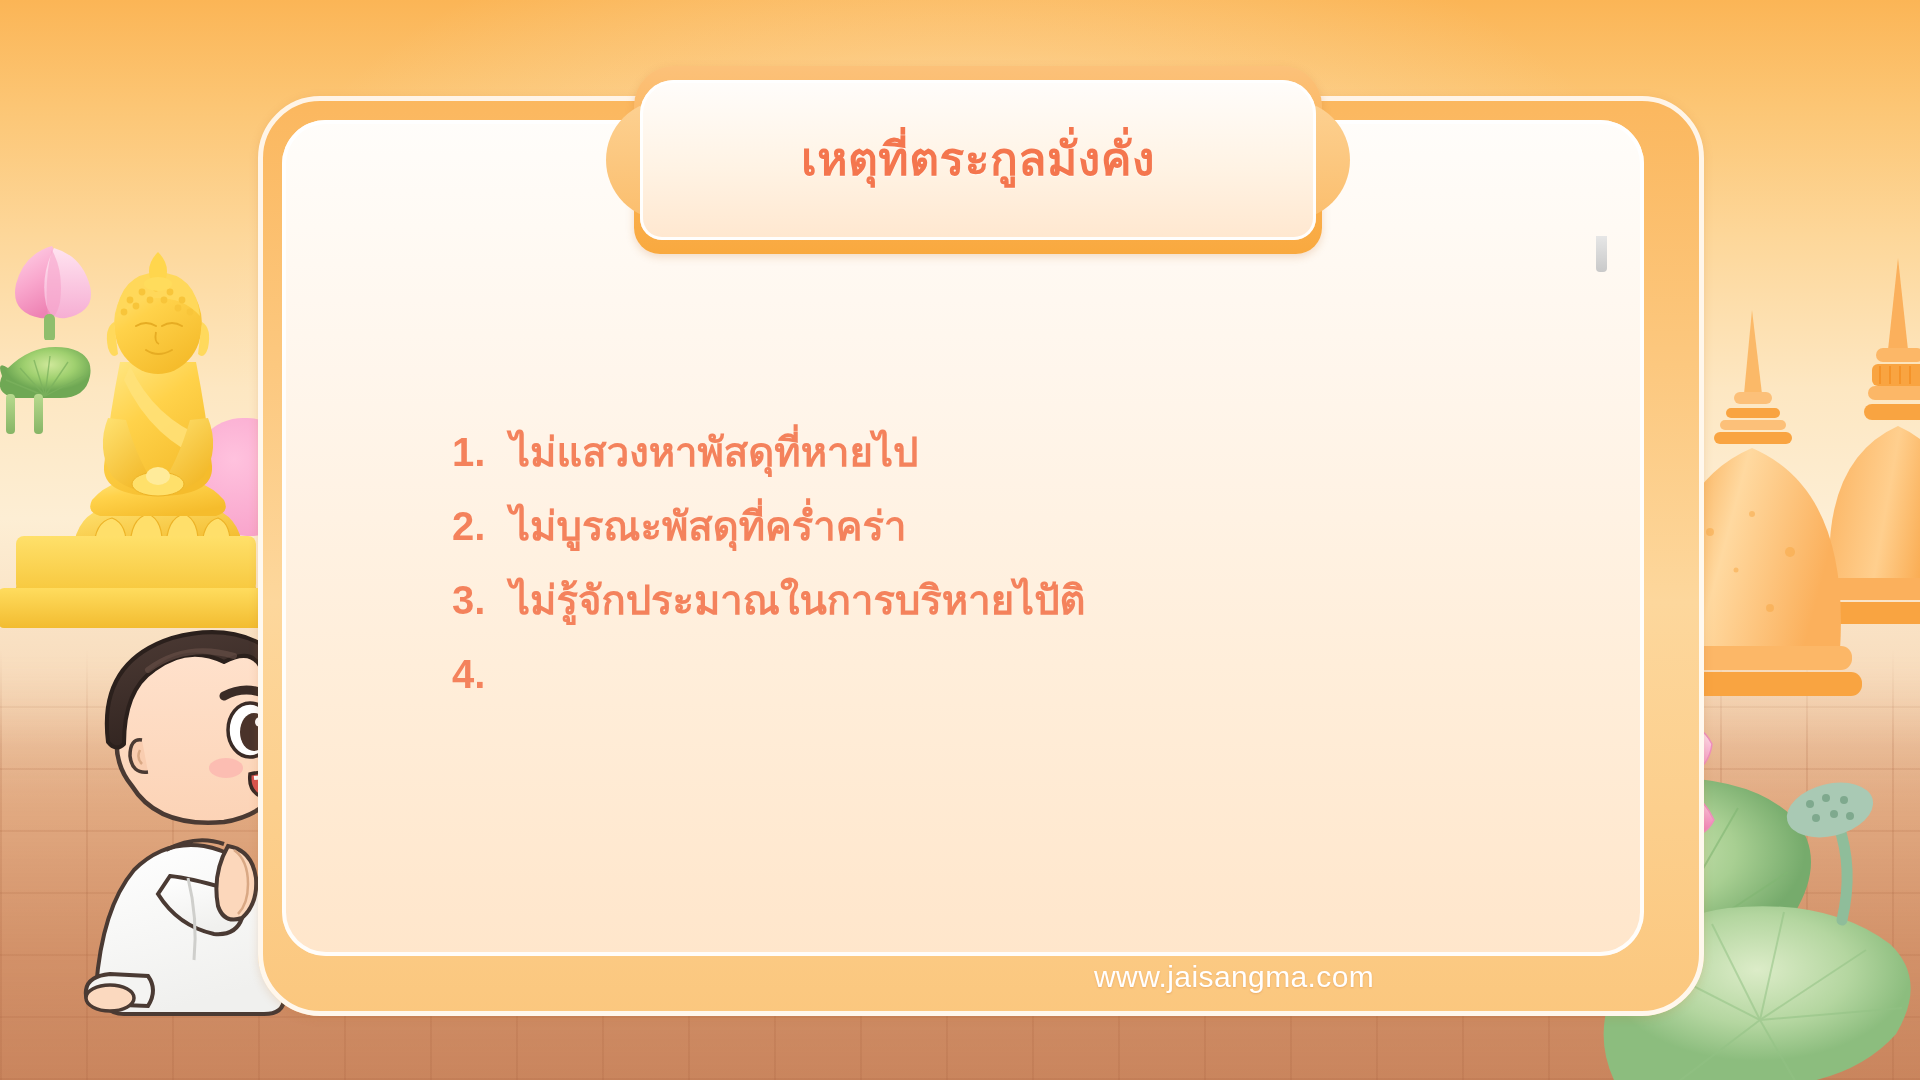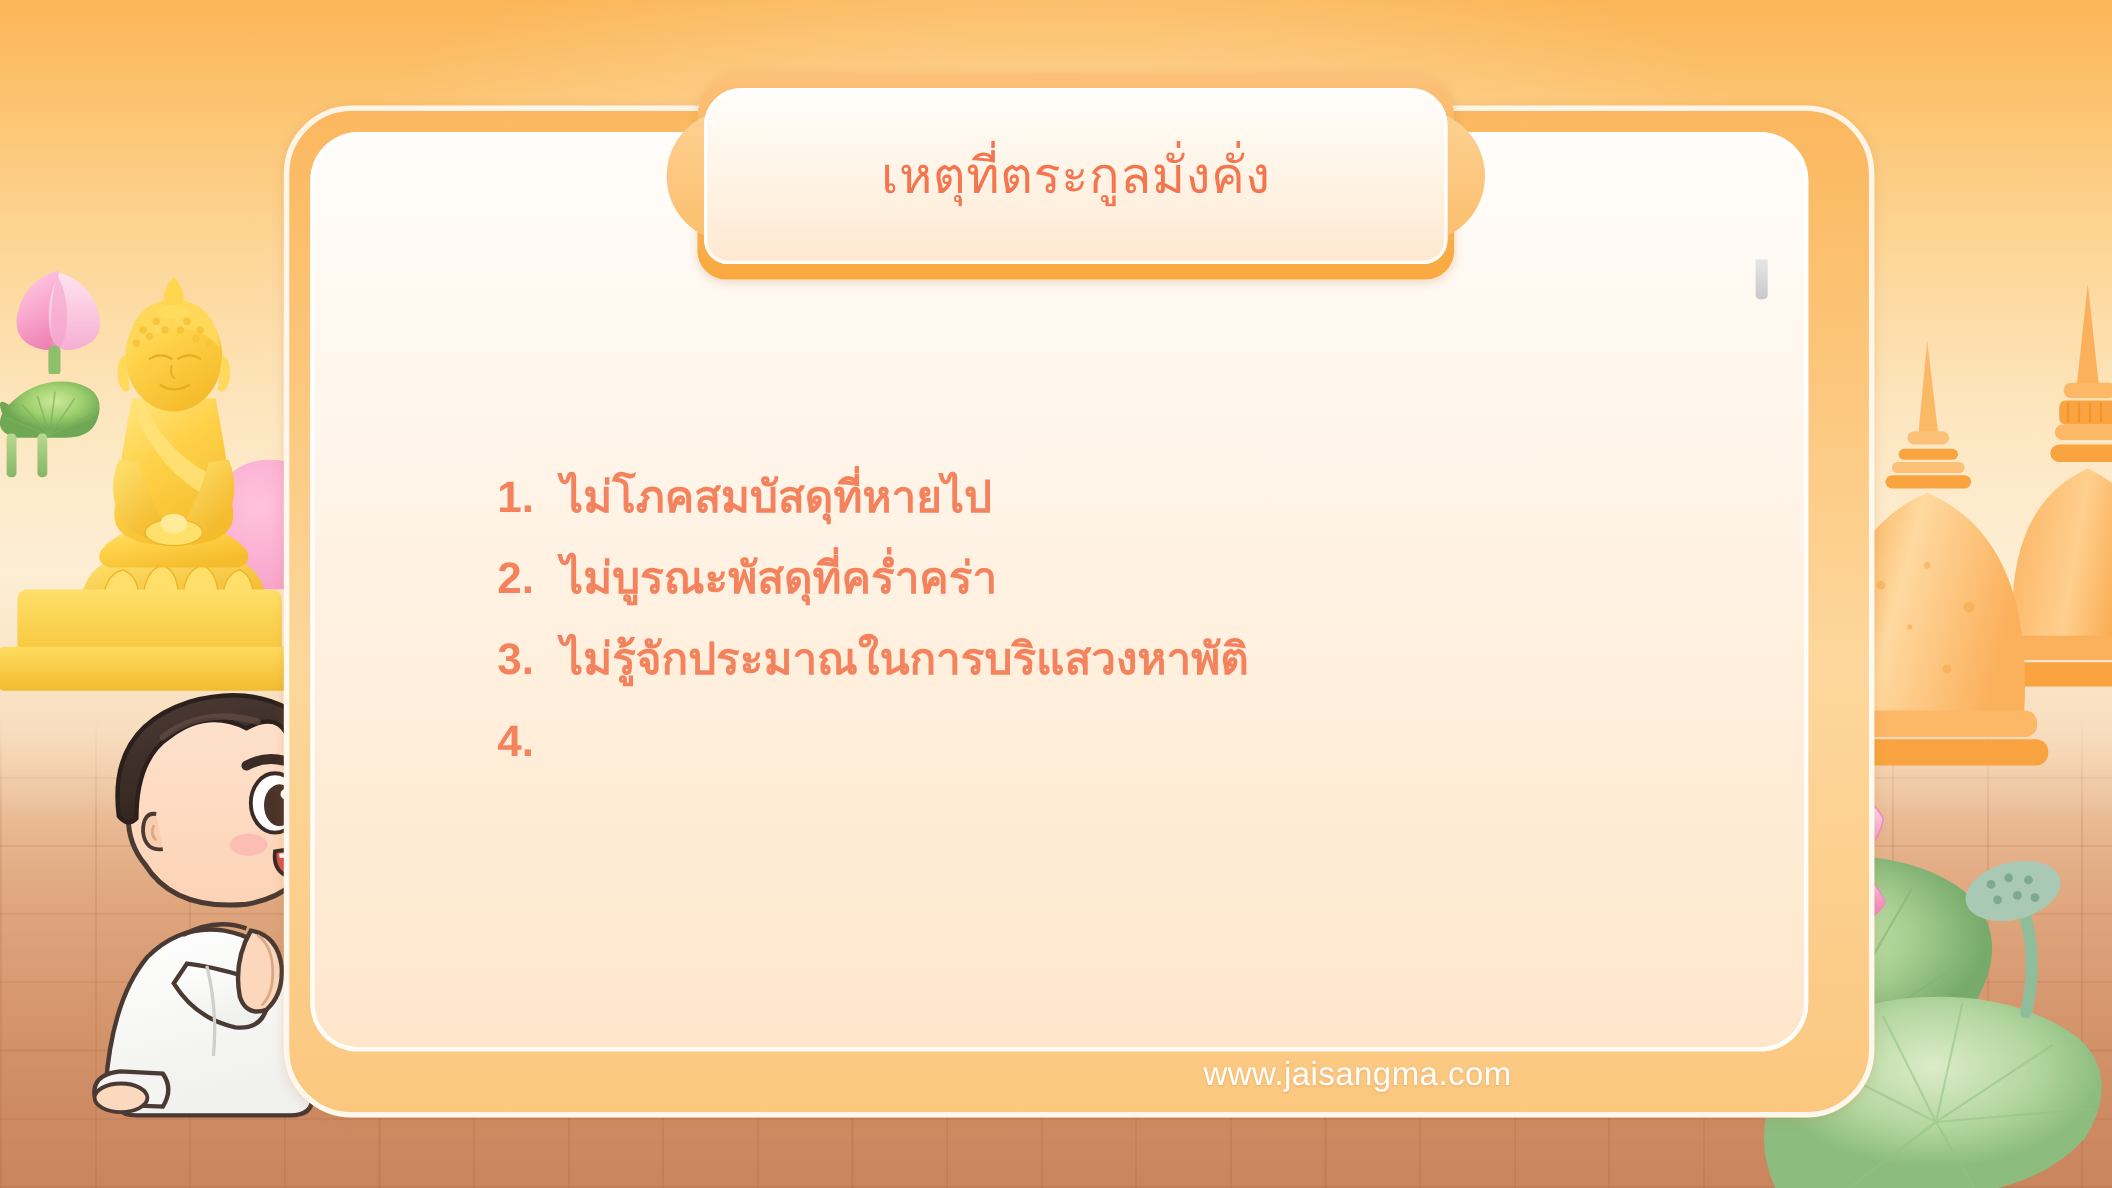--- a/index.html
+++ b/index.html
@@ -65,21 +65,21 @@
   #title-inner{
     position:absolute;left:640px;top:80px;width:676px;height:160px;
     border-radius:34px 34px 22px 22px;
     background:linear-gradient(180deg,#fffdfb 0%,#fff3e4 55%,#ffe7cf 100%);
     box-shadow:inset 0 0 0 3px rgba(255,255,255,.95);
     display:flex;flex-direction:column;align-items:center;justify-content:center;
     overflow:hidden;
   }
   .title-line{
     color:#f4764e;
-    font-weight:normal;
+    font-weight:bold;
     font-size:46px;
     line-height:1.12;
     letter-spacing:.5px;
     white-space:nowrap;
     text-shadow:0 1px 0 rgba(255,255,255,.6);
   }
 
   
   #logo-badge{
     position:absolute;left:1516px;top:78px;width:172px;height:172px;border-radius:50%;
@@ -458,29 +458,29 @@
     </g>
     <path d="M118 120 Q124 190 132 248" stroke="#8fbd7a" stroke-width="10" fill="none" stroke-linecap="round"></path>
   </svg>
 
   <div id="frame-outer"></div>
   <div id="card"></div>
 
   <div id="list">
     <div class="row">
       <span class="num">1.</span>
-      <span class="txt">ไม่โภคสมบัสดุที่หายไป</span>
+      <span class="txt">ไม่แสวงหาพัสดุที่หายไป</span>
     </div>
     <div class="row">
       <span class="num">2.</span>
       <span class="txt">ไม่บูรณะพัสดุที่คร่ำคร่า</span>
     </div>
     <div class="row">
       <span class="num">3.</span>
-      <span class="txt">ไม่รู้จักประมาณในการบริแสวงหาพัติ</span>
+      <span class="txt">ไม่รู้จักประมาณในการบริหายไปัติ</span>
     </div>
     <div class="row">
       <span class="num">4.</span>
     </div>
   </div>
 
   <div id="title-banner"></div>
   <div id="title-inner">
     <div class="title-line">เหตุที่ตระกูลมั่งคั่ง</div>
   </div>

